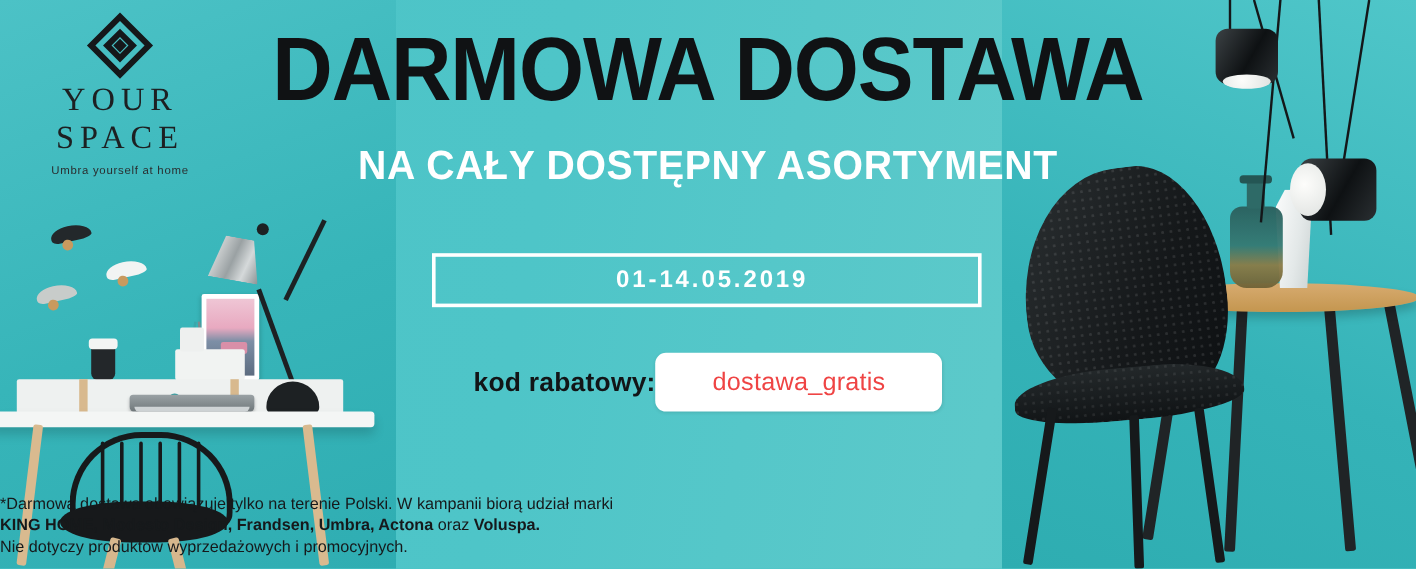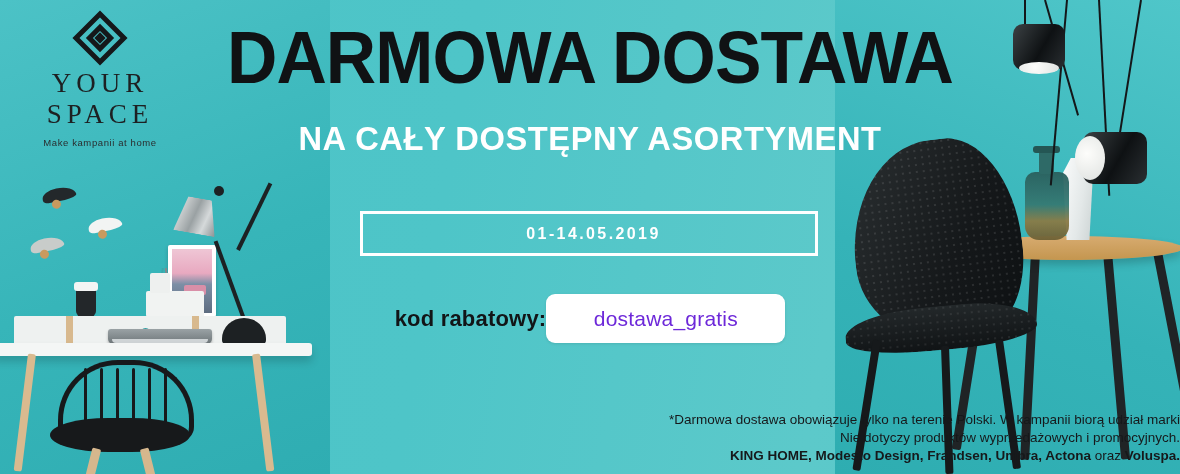--- a/index.html
+++ b/index.html
@@ -121,29 +121,29 @@
   .headline{position:absolute;left:0;right:0;top:22px;text-align:center;
             font-family:"Liberation Sans Narrow","Liberation Sans",sans-serif;
             font-weight:700;font-size:75px;line-height:.95;color:#101214;letter-spacing:-1px;
             transform:scaleX(.93);}
   .subheadline{position:absolute;left:0;right:0;top:119px;text-align:center;
                font-weight:700;font-size:34px;color:#ffffff;letter-spacing:.6px;transform:scaleX(.96);}
 
   .datebox{position:absolute;left:360px;top:211px;width:458px;height:45px;border:3px solid #fff;
            display:flex;align-items:center;justify-content:center;box-sizing:border-box;}
   .datebox .lbl{color:#f2fbfb;font-size:22px;letter-spacing:4.5px;}
-  .datebox .val{color:#ffffff;font-size:16px;font-weight:700;letter-spacing:2.4px;margin-left:9px;}
+  .datebox .val{color:#ffffff;font-size:20px;font-weight:700;letter-spacing:2.4px;margin-left:9px;}
 
   .couponrow{position:absolute;left:0;right:0;top:294px;display:flex;align-items:center;justify-content:center;}
   .coupon-label{font-size:22px;font-weight:700;color:#121517;letter-spacing:.2px;}
   .coupon-box{width:239px;height:49px;background:#fff;border-radius:9px;display:flex;align-items:center;
               justify-content:center;box-shadow:0 1px 3px rgba(0,0,0,.10);}
-  .coupon-code{font-size:21px;color:#6d28d9;letter-spacing:.2px;}
-
-  .fineprint{position:absolute;left:0;right:0;top:411px;text-align:right;color:#16191b;
+  .coupon-code{font-size:21px;color:#ef4444;letter-spacing:.2px;}
+
+  .fineprint{position:absolute;left:0;right:0;top:411px;text-align:left;color:#16191b;
              font-size:13.5px;line-height:1.32;}
   .fineprint b{font-weight:700;}
 </style>
 </head>
 <body>
 
 <div class="banner">
 
   <div class="scene scene-left">
     <div class="wall"></div>
@@ -232,38 +232,38 @@
     <div class="logo-mark">
       <svg width="56" height="56" viewBox="0 0 56 56" aria-hidden="true">
         <g fill="none" stroke="#15181a" stroke-width="5">
           <rect x="11" y="11" width="34" height="34" transform="rotate(45 28 28)"></rect>
           <rect x="20.5" y="20.5" width="15" height="15" transform="rotate(45 28 28)"></rect>
         </g>
         <rect x="24" y="24" width="8" height="8" transform="rotate(45 28 28)" fill="#15181a"></rect>
       </svg>
     </div>
     <div class="logo-name">YOUR SPACE</div>
-    <div class="logo-tag">Make kampanii at home</div>
+    <div class="logo-tag">Umbra yourself at home</div>
   </div>
 
   <div class="headline">DARMOWA DOSTAWA</div>
   <div class="subheadline">NA CAŁY DOSTĘPNY ASORTYMENT</div>
 
   <div class="datebox">
     <span class="val">01-14.05.2019</span>
   </div>
 
   <div class="couponrow">
     <span class="coupon-label">kod rabatowy:</span>
     <div class="coupon-box">
       <span class="coupon-code">dostawa_gratis</span>
     </div>
   </div>
 
   <div class="fineprint">
     <div>*Darmowa dostawa obowiązuje tylko na terenie Polski. W kampanii biorą udział marki</div>
-    <div>Nie dotyczy produktów wyprzedażowych i promocyjnych.</div>
     <div>
       <b>KING HOME, Modesto Design, Frandsen, Umbra, Actona</b><span> oraz </span><b>Voluspa.</b>
     </div>
+    <div>Nie dotyczy produktów wyprzedażowych i promocyjnych.</div>
   </div>
 
 </div>
 
 </body></html>

